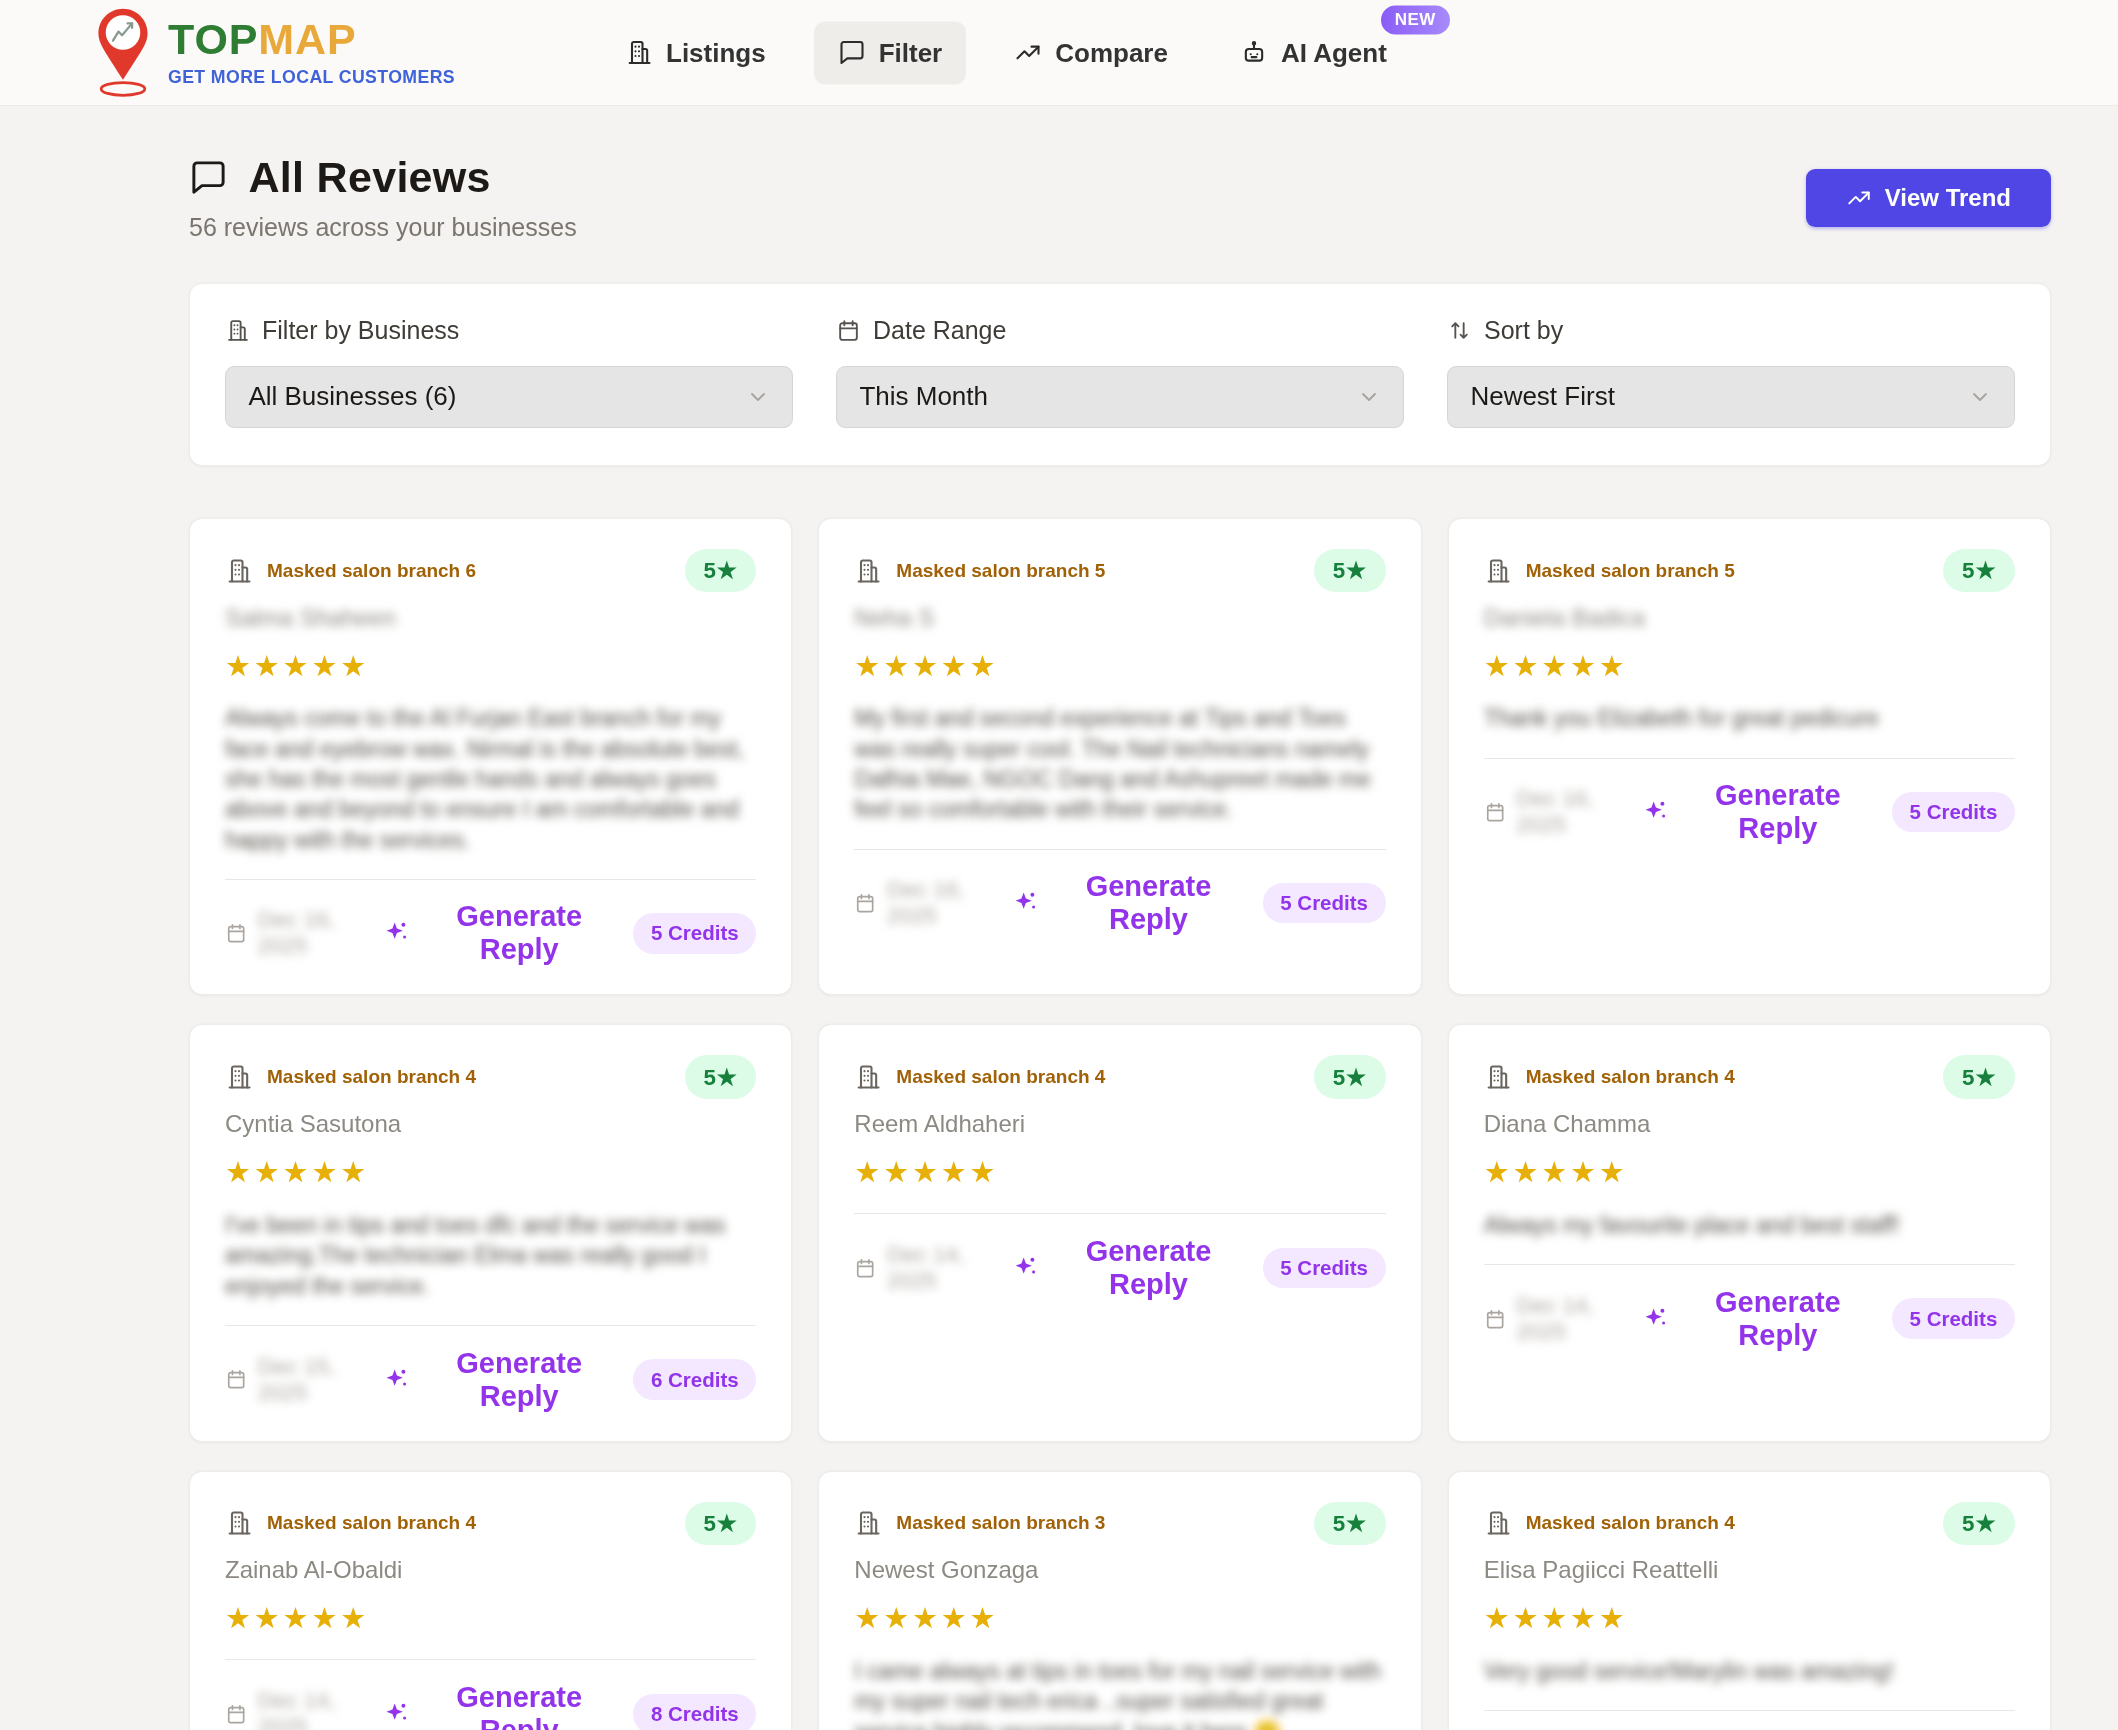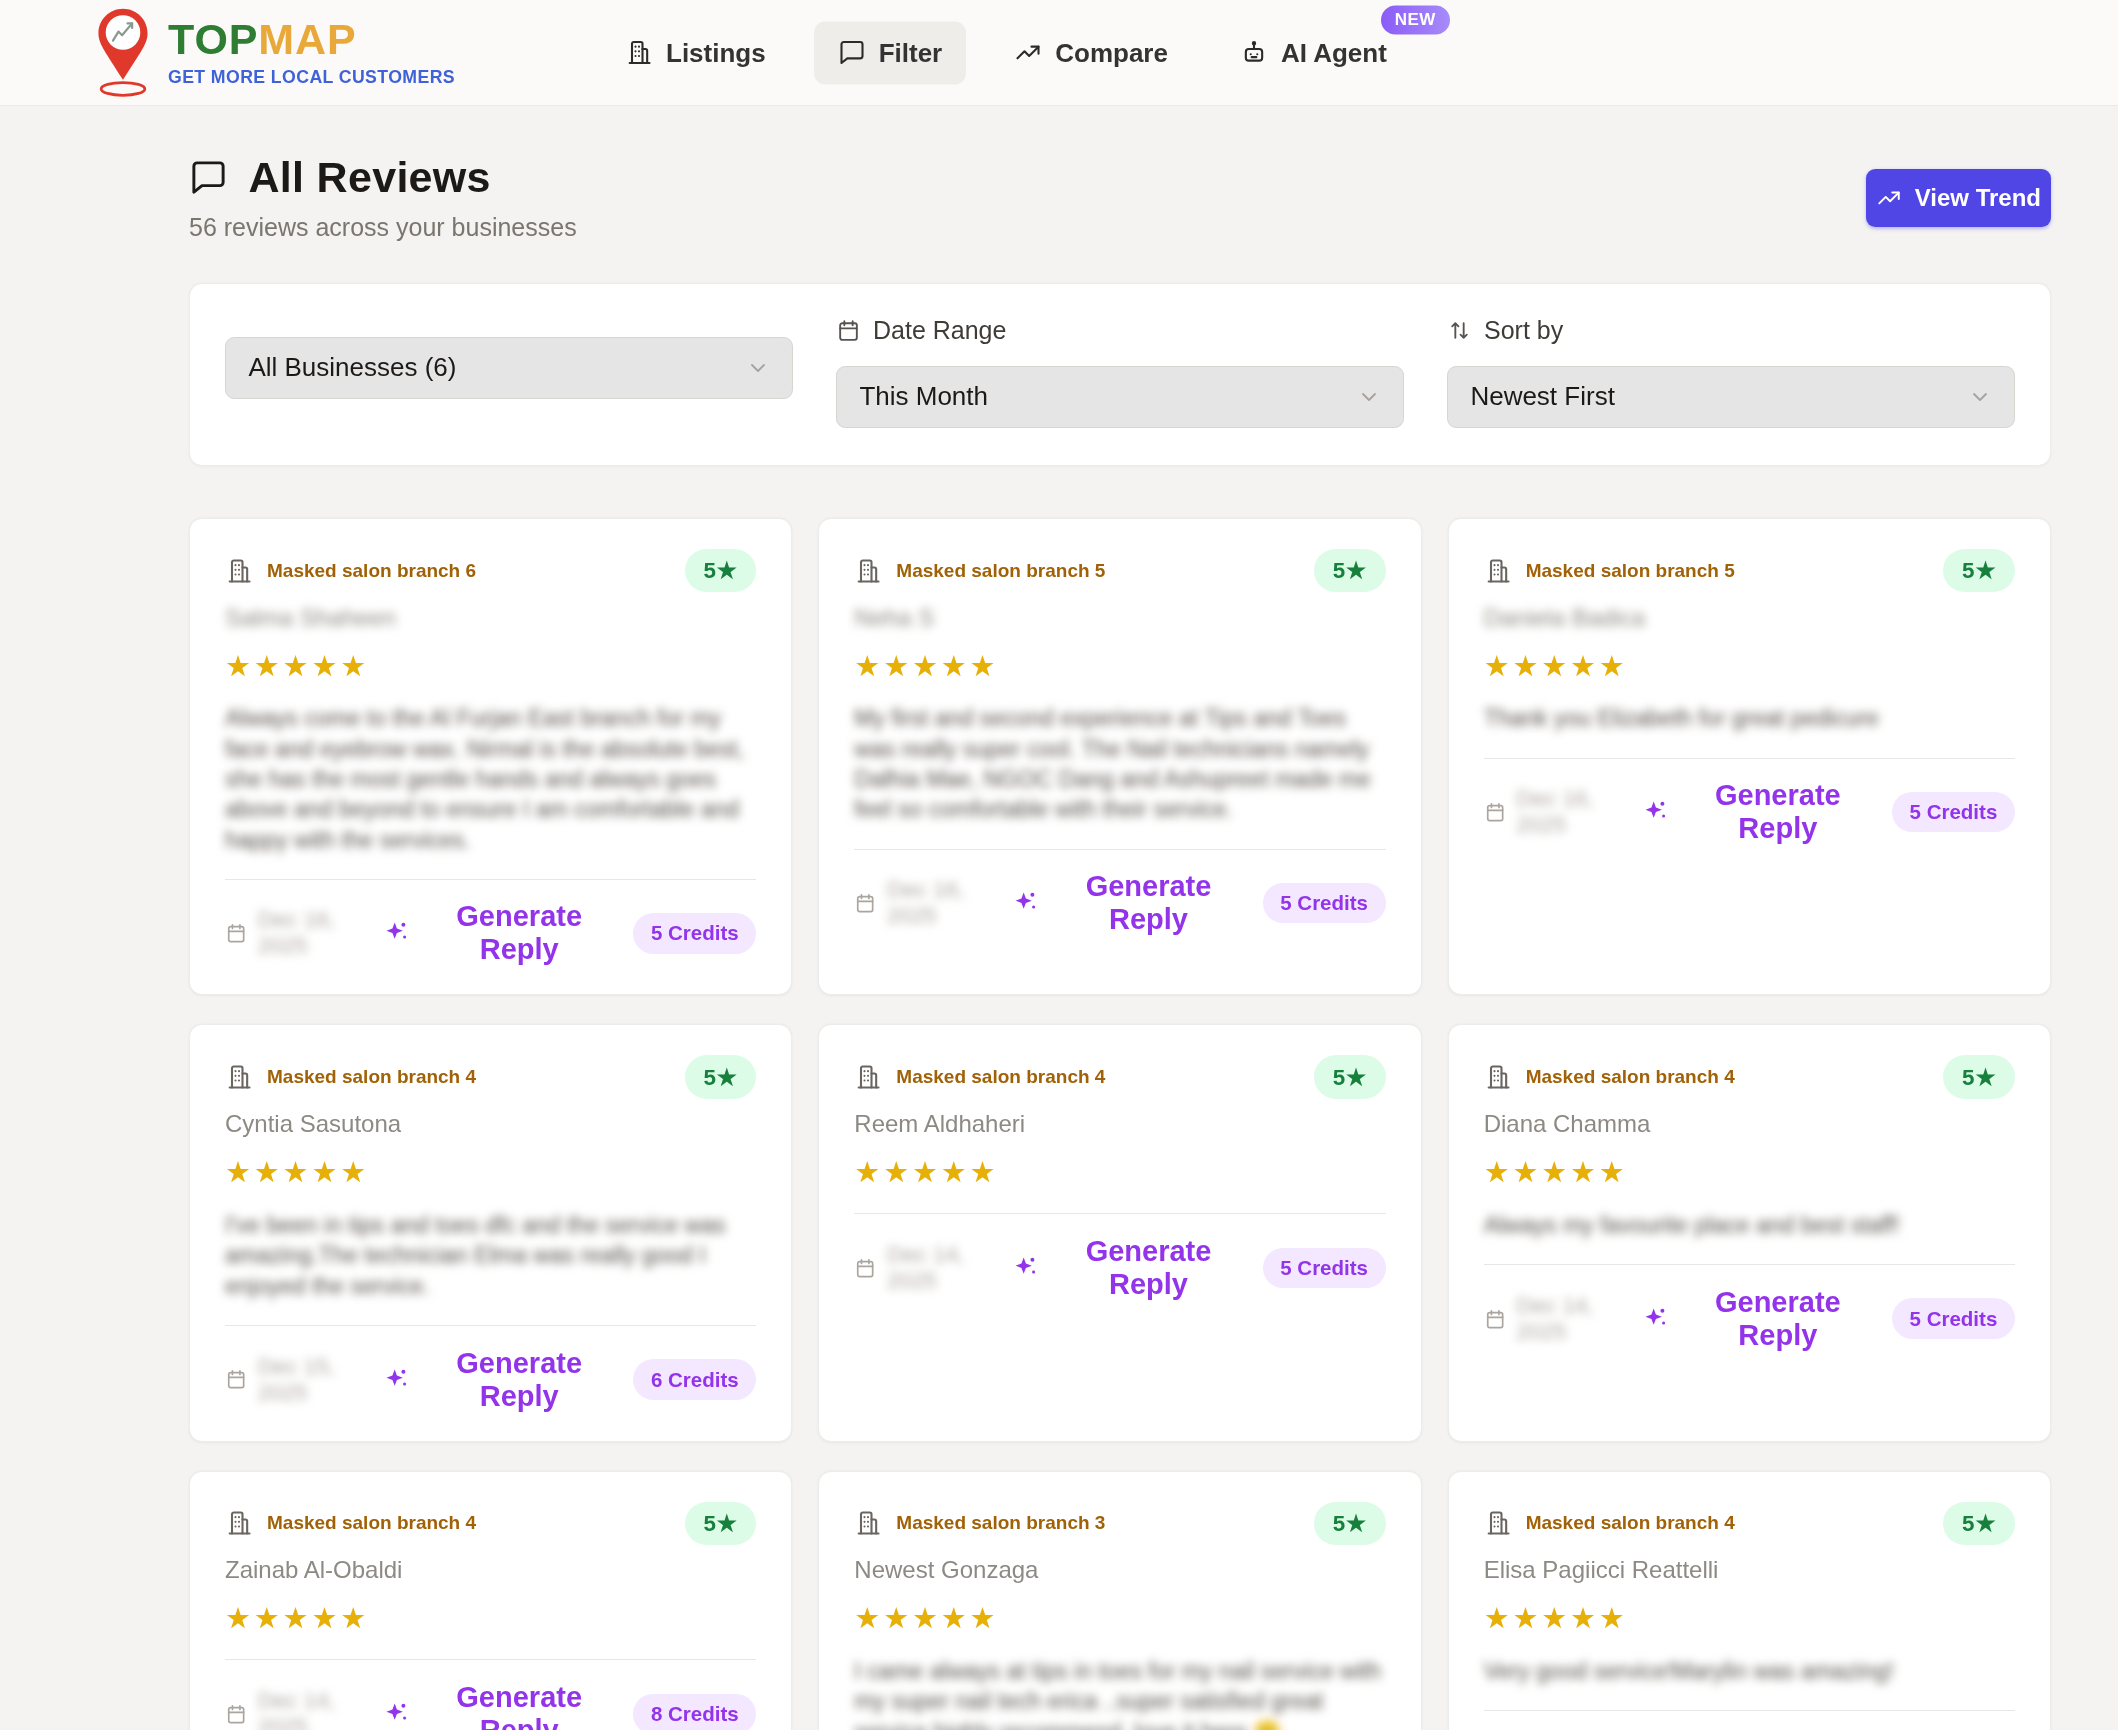--- a/index.html
+++ b/index.html
@@ -40,21 +40,21 @@
   main{margin:0 67px 0 189px;}
   .title-row{display:flex;align-items:center;margin-top:47px;}
   .title-left{display:flex;flex-direction:column;}
   .title-line{display:flex;align-items:center;gap:20.5px;}
   .title-line .ic{width:39px;height:39px;color:#1c1917;}
   h1{font-size:43px;font-weight:800;margin:0;letter-spacing:0.3px;}
   .subtitle{font-size:25px;color:#7a756e;margin-top:11.2px;}
   .view-trend{
     margin-left:auto;display:flex;align-items:center;gap:13px;
     background:#4f46e5;color:#fff;border:none;border-radius:9.3px;
-    padding:15px 10px;font-size:24px;font-weight:600;cursor:pointer;
+    padding:15px 40px;font-size:24px;font-weight:600;cursor:pointer;
     font-family:"Liberation Sans",sans-serif;box-shadow:0 1.9px 3.7px rgba(79,70,229,.35);
   }
   .view-trend .ic{width:26px;height:26px;}
   
   .filterbar{
     margin-top:41px;background:#fff;border:0.9px solid #ececea;border-radius:13px;
     box-shadow:0 0.9px 2.8px rgba(0,0,0,.04);
     padding:32px 35px 37px;display:grid;grid-template-columns:1fr 1fr 1fr;gap:43px;
   }
   .f-label{display:flex;align-items:center;gap:12px;font-size:25px;font-weight:500;color:#3f3b36;}
@@ -212,20 +212,28 @@
           <svg viewBox="0 0 28 28" width="26" height="26">
             <use href="#i-trend"></use>
           </svg>
         </span>
       <span>View Trend</span>
     </button>
   </div>
 
   <section class="filterbar">
     <div>
+      <div class="f-label">
+        <span class="ic">
+            <svg viewBox="0 0 27 27" width="25" height="25">
+              <use href="#i-building"></use>
+            </svg>
+          </span>
+        <span>Filter by Business</span>
+      </div>
       <div class="f-select">
         <span>All Businesses (6)</span>
         <span class="ic chev">
             <svg viewBox="0 0 26 26" width="24" height="24">
               <use href="#i-chev"></use>
             </svg>
           </span>
       </div>
     </div>
     <div>

